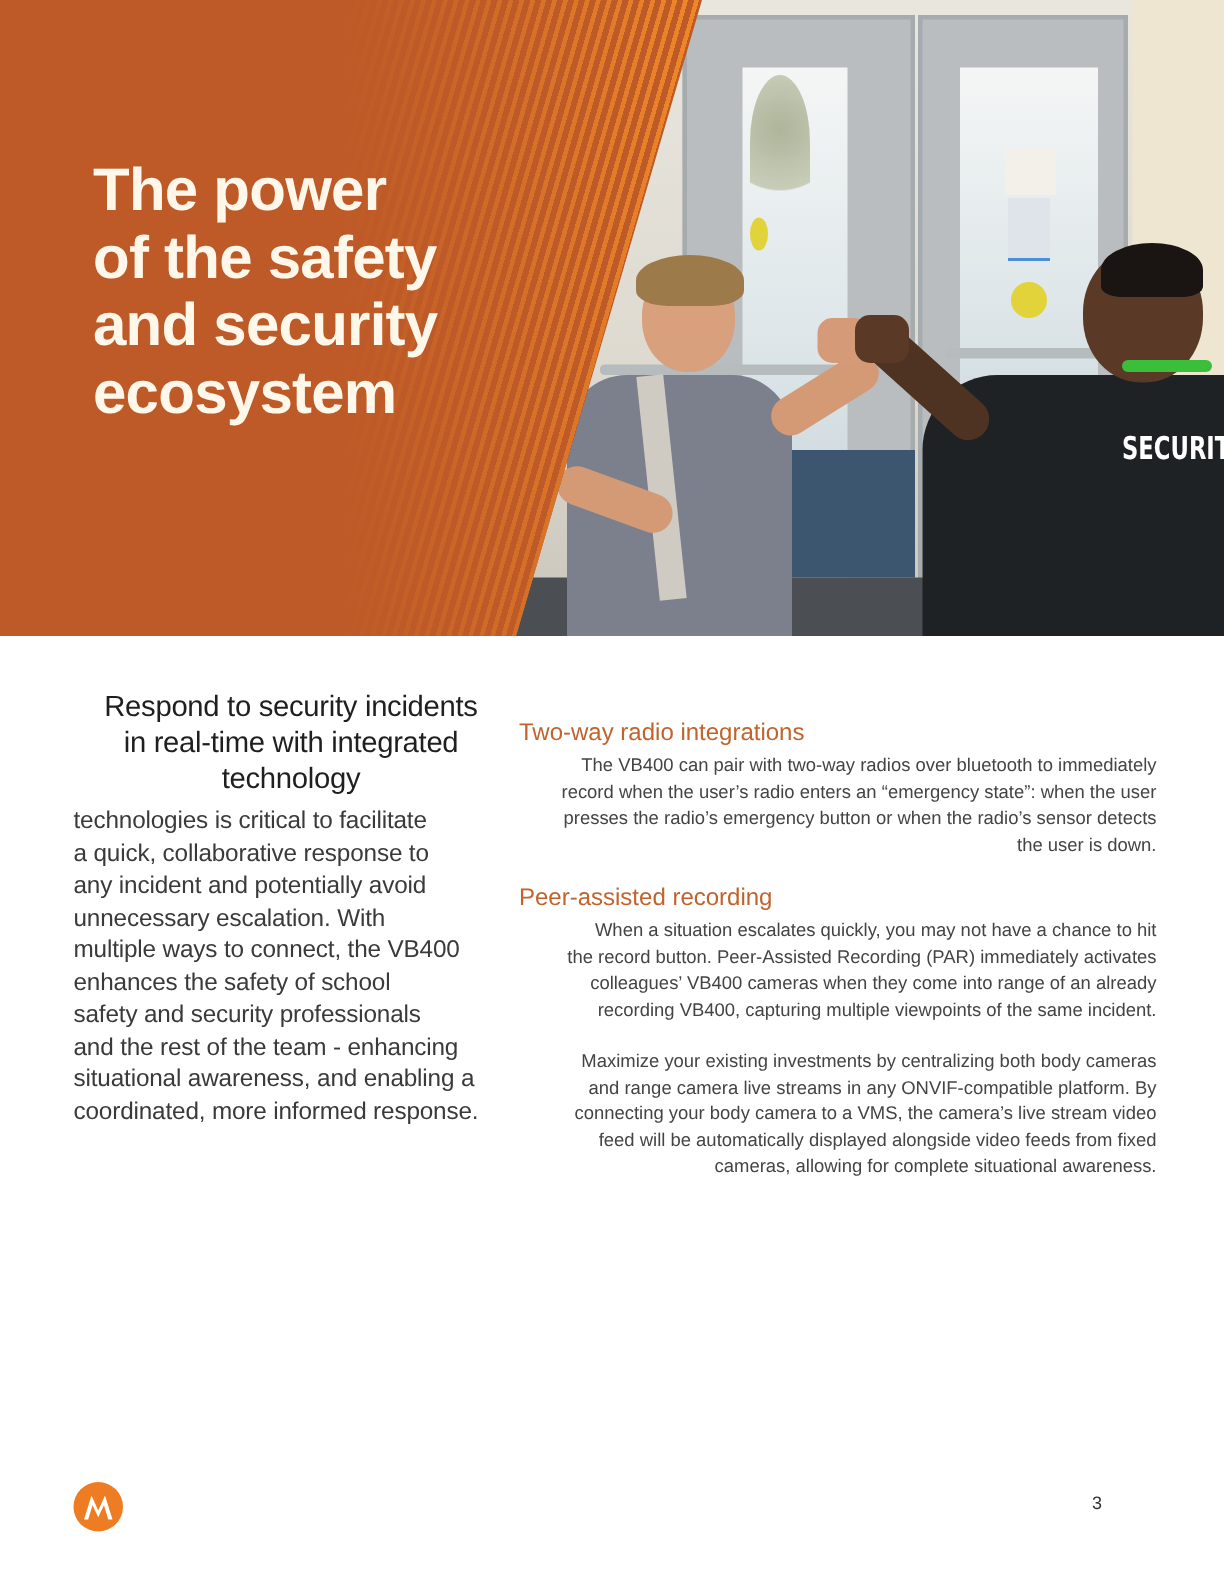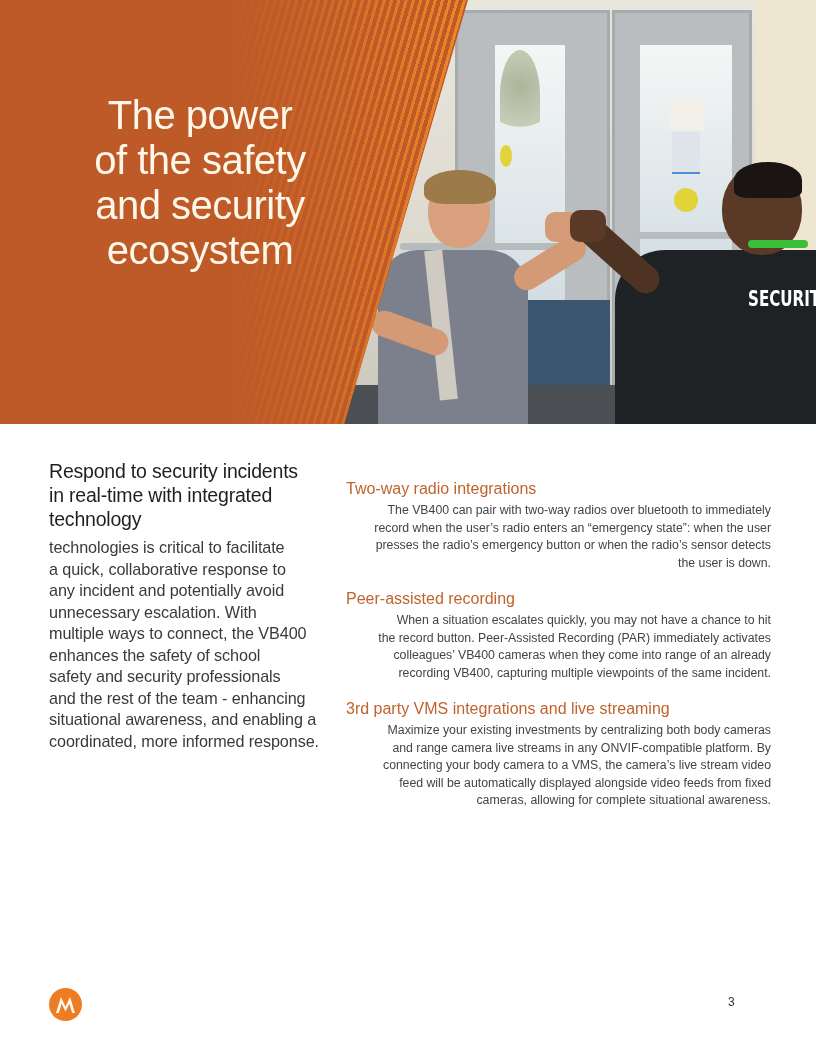--- a/index.html
+++ b/index.html
@@ -49,21 +49,21 @@
       #bd5a27; }
   .orange-solid { position: absolute; left: 0; top: 0; width: 470px; height: 424px;
     clip-path: polygon(0 0, 468px 0, 344px 424px, 0 424px);
     background: linear-gradient(90deg, #bd5a27 0px, #bd5a27 230px, rgba(189,90,39,0.75) 300px, rgba(189,90,39,0.0) 460px); }
   .hero-title { position: absolute; left: 50px; top: 93px; width: 300px; color: #fff7ea;
     font-size: 40px; line-height: 45px; font-weight: 300; letter-spacing: -0.5px; }
   .hero-title span { display: block; white-space: nowrap; }
 
   
   .left-col { position: absolute; left: 49px; top: 459px; width: 290px; }
-  .left-heading { font-size: 19.5px; line-height: 24px; color: #1f1f1f; margin: 0 0 6px 0; font-weight: normal; letter-spacing: -0.2px; }
+  .left-heading { font-size: 19.5px; line-height: 24px; color: #1f1f1f; margin: 0 0 6px 0; font-weight: normal; letter-spacing: -0.2px; text-align: center; }
   .left-body { font-size: 16.2px; line-height: 21.5px; color: #3a3a3a; margin: 0; letter-spacing: -0.1px; }
   .left-body span { display: block; white-space: nowrap; }
 
   
   .right-col { position: absolute; left: 346px; top: 448px; width: 425px; margin-top: 31px; }
   .section { margin-bottom: 17px; }
   .section h3 { margin: 0 0 3px 0; font-size: 16px; line-height: 20px; color: #c0632c; font-weight: normal; }
   .section p { margin: 0; font-size: 12.3px; line-height: 17.5px; color: #444444; }
   .section p span { display: block; white-space: nowrap; text-align: right; }
 
@@ -104,21 +104,21 @@
     <div class="fist2"></div>
     <div class="guard-head"></div>
     <div class="guard-hair"></div>
     <div class="lanyard"></div>
     <div class="security-text">SECURIT</div>
   </div>
 
   <div class="orange-panel"></div>
   <div class="orange-solid"></div>
 
-  <h1 class="hero-title" style="margin:0;font-weight:400;text-align:center;">
+  <h1 class="hero-title" style="margin:12px;font-weight:700;">
     <span>The power</span>
     <span>of the safety</span>
     <span>and security</span>
     <span>ecosystem</span>
   </h1>
 </div>
 
 <div class="left-col">
   <h2 class="left-heading">
     <span style="display:block">Respond to security incidents</span>
@@ -152,21 +152,20 @@
   <div class="section">
     <h3>Peer-assisted recording</h3>
     <p>
       <span>When a situation escalates quickly, you may not have a chance to hit</span>
       <span>the record button. Peer-Assisted Recording (PAR) immediately activates</span>
       <span>colleagues’ VB400 cameras when they come into range of an already</span>
       <span>recording VB400, capturing multiple viewpoints of the same incident.</span>
     </p>
   </div>
   <div class="section">
-    <h3>3rd party VMS integrations and live streaming</h3>
     <p>
       <span>Maximize your existing investments by centralizing both body cameras</span>
       <span>and range camera live streams in any ONVIF-compatible platform. By</span>
       <span>connecting your body camera to a VMS, the camera’s live stream video</span>
       <span>feed will be automatically displayed alongside video feeds from fixed</span>
       <span>cameras, allowing for complete situational awareness.</span>
     </p>
   </div>
 </div>
 

